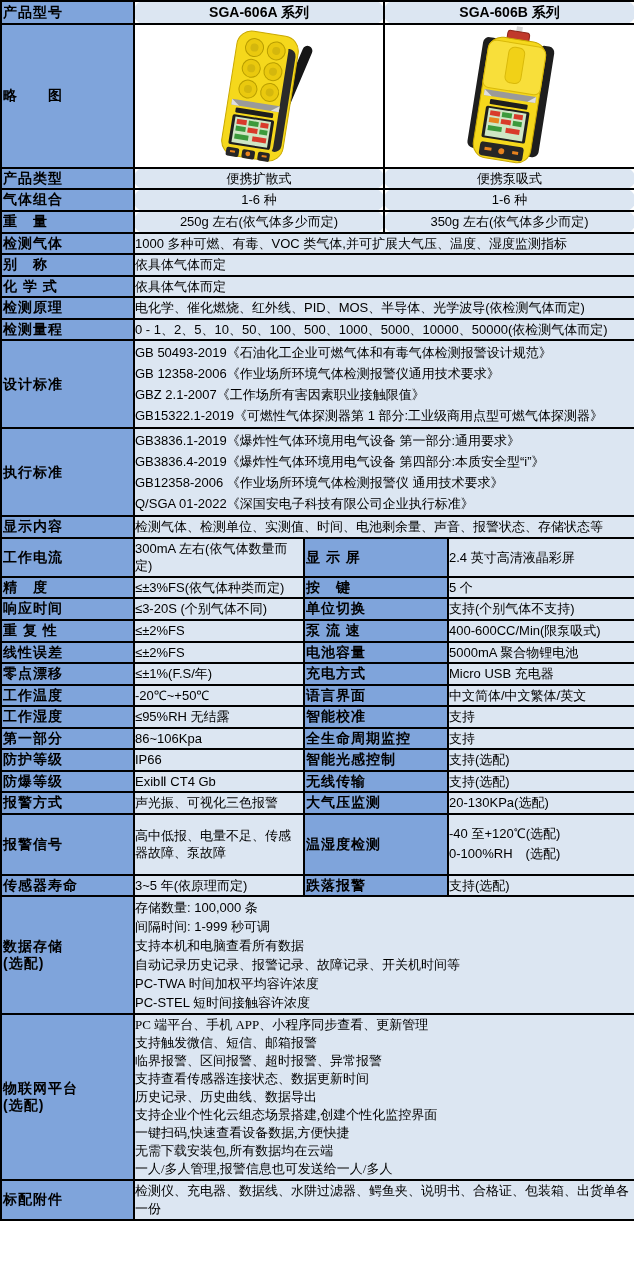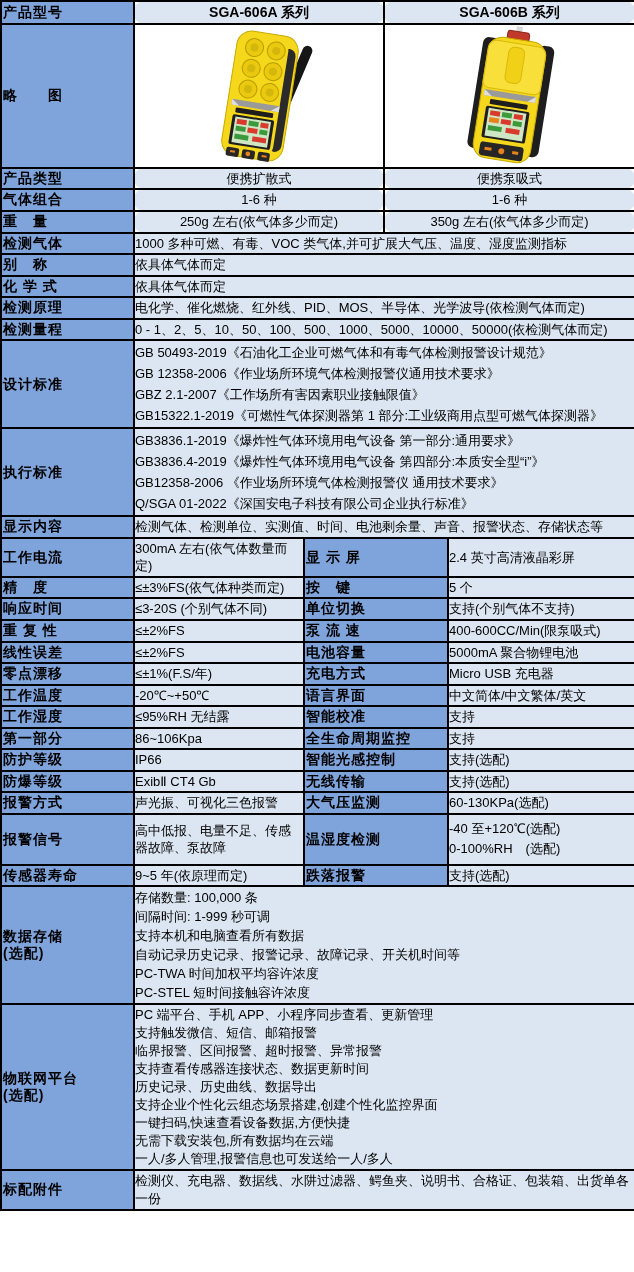--- a/index.html
+++ b/index.html
@@ -9,27 +9,27 @@
   .lbl{background:#7FA4DB;font-weight:bold;text-align:left;font-size:14px;letter-spacing:1px;line-height:1.25;}
   .val{background:#DCE6F2;font-size:13px;text-align:left;padding:1px 0;line-height:1.35;}
   .val.center{text-align:center;padding:1px 2px;border-radius:10px;}
   .val.bold{font-weight:bold;font-size:14px;}
   .img-cell{background:#FFFFFF;text-align:center;padding:0;}
   .h-head{height:20px;}
   .h-sketch{height:142px;}
   .h-sm{height:19px;}
   .h-design{height:86px;}
   .h-exec{height:84px;}
-  .h-alarm{height:51px;}
+  .h-alarm{height:61px;}
   .h-store{height:114px;}
   .h-iot{height:164px;}
   .h-acc{height:21px;}
   .lines div{line-height:21px;white-space:nowrap;}
   .lines-tight div{line-height:19px;white-space:nowrap;}
-  .lines-xtight div{line-height:18px;white-space:nowrap;}
+  .lines-xtight div{line-height:18px;white-space:nowrap;font-family:Liberation Serif, serif;}
   .two-line div{line-height:20px;white-space:nowrap;}
   svg{display:block;margin:0 auto;}
 </style>
 </head>
 <body>
 
 <div class="sheet">
 <table>
   <colgroup>
     <col style="width:133px">
@@ -252,36 +252,36 @@
   <tr class="h-sm">
     <td class="lbl">防爆等级</td>
     <td class="val">ExibⅡ CT4 Gb</td>
     <td class="lbl" colspan="2">无线传输</td>
     <td class="val">支持(选配)</td>
   </tr>
   <tr class="h-sm">
     <td class="lbl">报警方式</td>
     <td class="val">声光振、可视化三色报警</td>
     <td class="lbl" colspan="2">大气压监测</td>
-    <td class="val">60-130KPa(选配)</td>
+    <td class="val">20-130KPa(选配)</td>
   </tr>
   <tr class="h-alarm">
     <td class="lbl">报警信号</td>
     <td class="val">高中低报、电量不足、传感器故障、泵故障</td>
     <td class="lbl" colspan="2">温湿度检测</td>
     <td class="val">
       <div class="two-line">
         <div>-40 至+120℃(选配)</div>
         <div>0-100%RH　(选配)</div>
       </div>
     </td>
   </tr>
   <tr class="h-sm">
     <td class="lbl">传感器寿命</td>
-    <td class="val">9~5 年(依原理而定)</td>
+    <td class="val">3~5 年(依原理而定)</td>
     <td class="lbl" colspan="2">跌落报警</td>
     <td class="val">支持(选配)</td>
   </tr>
 
   <tr class="h-store">
     <td class="lbl">
       <div>数据存储</div>
       <div>(选配)</div>
     </td>
     <td class="val" colspan="4">

